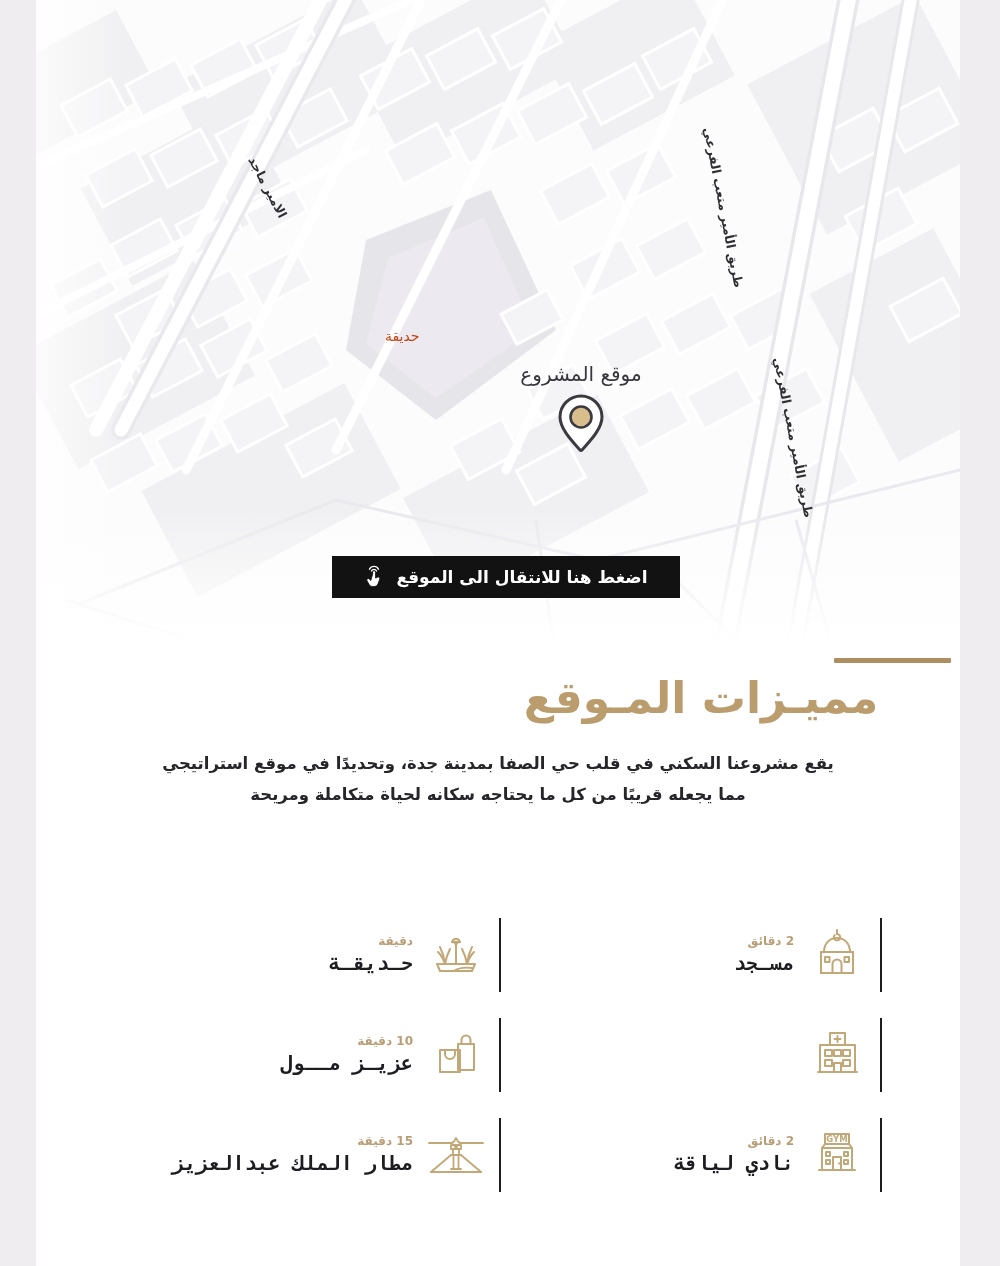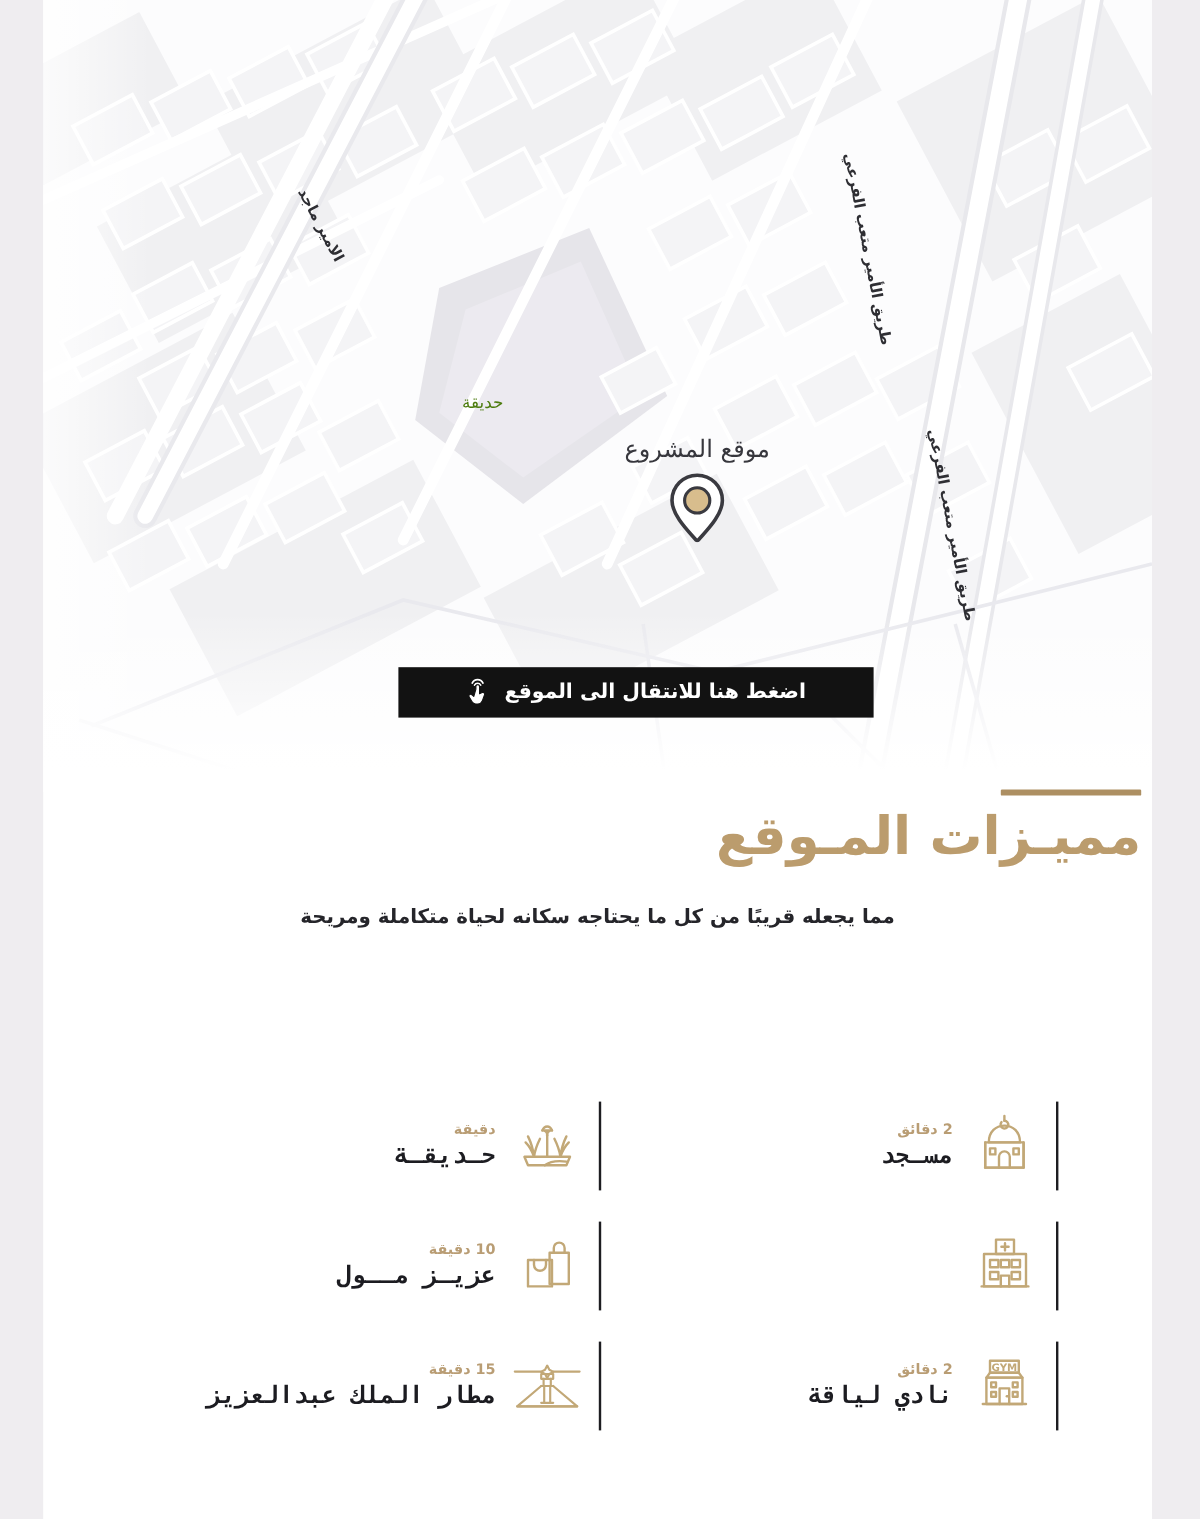--- a/index.html
+++ b/index.html
@@ -60,21 +60,21 @@
     white-space: nowrap;
     font-family: "DejaVu Sans", sans-serif;
   }
   .road-label {
     color: #2e2e33;
     font-size: 12.5px;
     font-weight: 600;
     letter-spacing: .2px;
   }
   .park-label {
-    color: #4d7c0f;
+    color: #c2410c;
     font-size: 14px;
   }
 
   
   .marker-wrap {
     position: absolute;
     left: 455px;
     top: 362px;
     width: 180px;
     text-align: center;
@@ -93,21 +93,21 @@
     height: 58px;
     margin: 0 auto;
   }
   .pin svg { display: block; }
 
   
   .cta {
     position: absolute;
     left: 296px;
     top: 556px;
-    width: 396px;
+    width: 348px;
     height: 42px;
     background: #121212;
     color: #ffffff;
     display: flex;
     align-items: center;
     justify-content: center;
     gap: 10px;
     padding: 17px 14px;
   }
   .cta-text {
@@ -126,21 +126,21 @@
     width: 117px;
     height: 5px;
     background: #ad8f62;
     border-radius: 1px;
   }
   .section-title {
     position: absolute;
     right: 9px;
     top: 672px;
     width: 500px;
-    text-align: right;
+    text-align: center;
     font-family: "DejaVu Sans", sans-serif;
     font-size: 44px;
     font-weight: 700;
     color: #bb9c6d;
     letter-spacing: 1px;
     line-height: 1.2;
   }
 
   .paragraph {
     position: absolute;
@@ -357,20 +357,21 @@
           </svg>
         </span>
       </div>
     </div>
 
     <div class="gold-rule"></div>
 
     <h1 class="section-title">مميـزات المـوقع</h1>
 
     <div class="paragraph">
+      <span>يقع مشروعنا السكني في قلب حي الصفا بمدينة جدة، وتحديدًا في موقع استراتيجي</span>
       <span>مما يجعله قريبًا من كل ما يحتاجه سكانه لحياة متكاملة ومريحة</span>
     </div>
 
     <div class="amenities">
 
       <div class="amenity">
         <div class="amenity-divider"></div>
         <div class="amenity-icon">
           <svg width="58" height="58" viewBox="0 0 58 58" fill="none" stroke="#c2a877" stroke-width="2" stroke-linecap="round" stroke-linejoin="round">
             <path d="M29 6 v4"></path>

